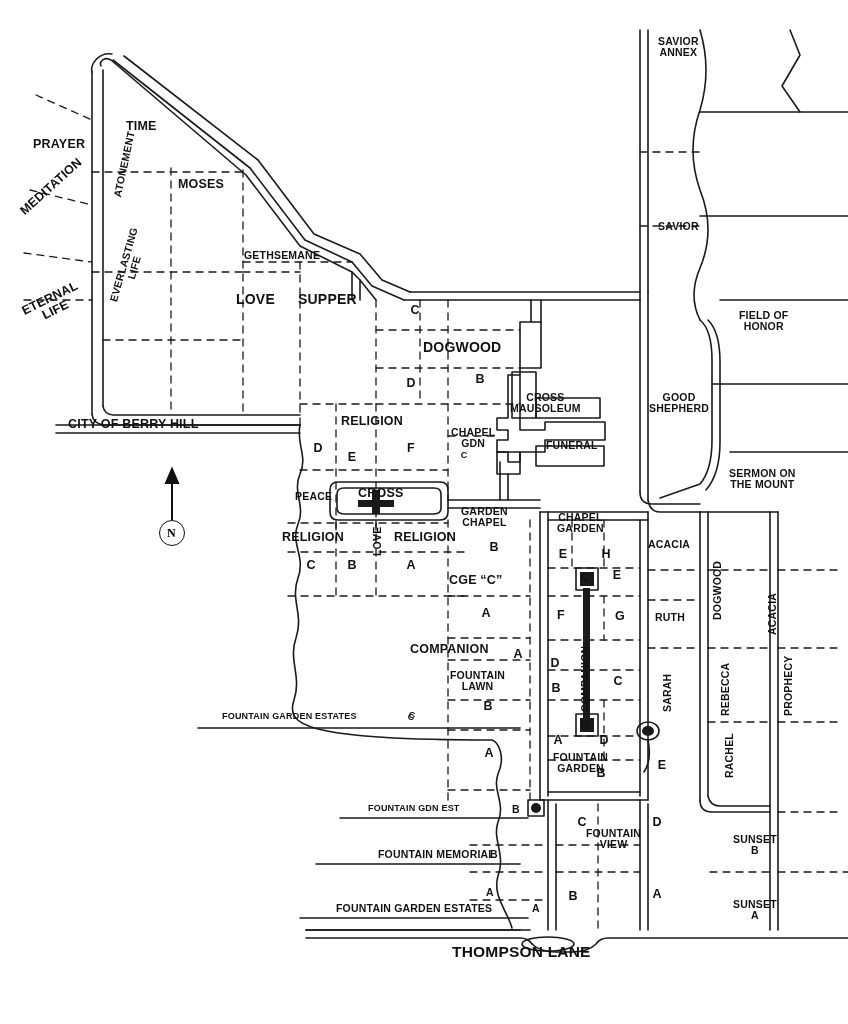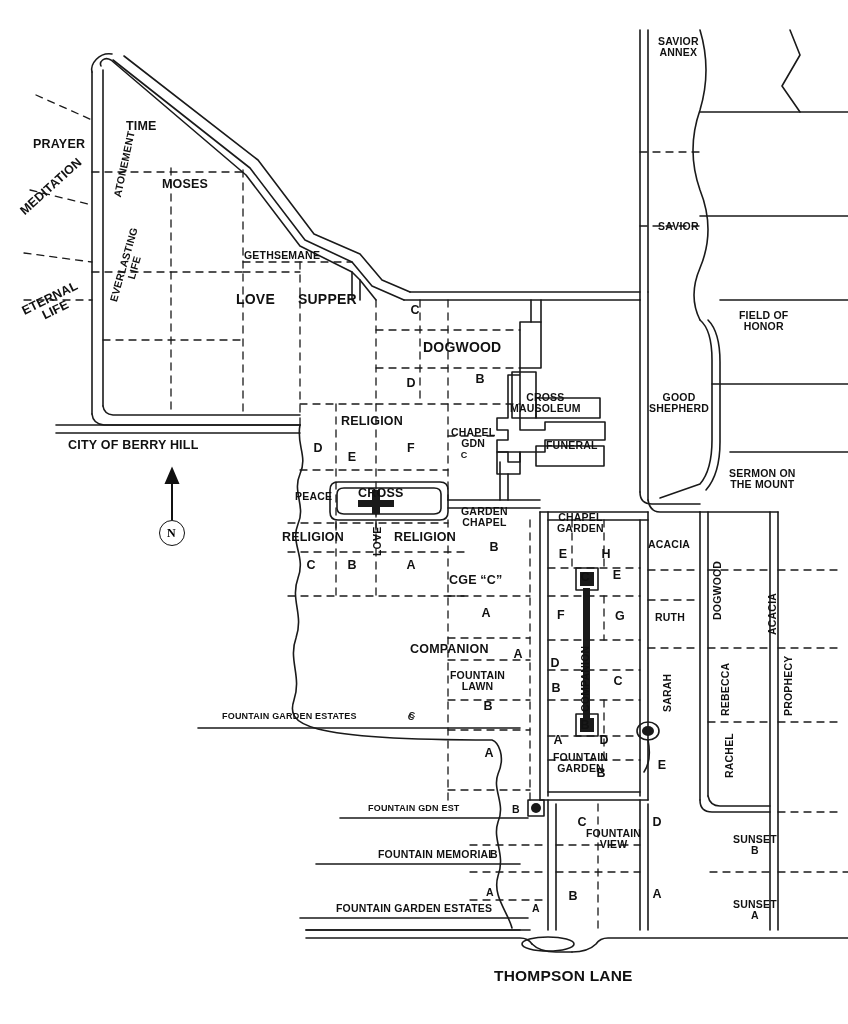--- a/index.html
+++ b/index.html
@@ -270,37 +270,37 @@
 
   <div class="compass-ring" style="left:159px; top:520px;"></div>
   <div class="compass-n" style="left:167px; top:526px;">N</div>
   <svg style="position:absolute; left:152px; top:465px; width:40px; height:60px;">
     <g stroke="#111" stroke-width="2" fill="#111">
       <line x1="20" y1="10" x2="20" y2="55"></line>
       <path d="M20,4 L26,18 L14,18 Z"></path>
     </g>
   </svg>
 
-  <div class="lbl sz-xxl" style="left:452px; top:968px;margin-left:42px;">THOMPSON LANE</div>
-
-  <div class="lbl sz-l" style="left:68px; top:439px;">CITY OF BERRY HILL</div>
+  <div class="lbl sz-xxl" style="left:452px; top:944px;">THOMPSON LANE</div>
+
+  <div class="lbl sz-l" style="left:68px; top:418px;">CITY OF BERRY HILL</div>
   <div class="lbl sz-s" style="left:222px; top:712px;">FOUNTAIN GARDEN ESTATES</div>
   <div class="lbl sz-s" style="left:368px; top:804px;">FOUNTAIN GDN EST</div>
   <div class="lbl sz-m" style="left:334px; top:849px;padding-left:44px;">FOUNTAIN MEMORIAL</div>
   <div class="lbl sz-m" style="left:336px; top:903px;">FOUNTAIN GARDEN ESTATES</div>
 
   <div class="lbl sz-l" style="left:33px; top:138px;">PRAYER</div>
   <div class="lbl sz-l" style="left:126px; top:120px;text-align:center;">TIME</div>
   <div class="lbl sz-l" style="left:18px; top:208px; transform:rotate(-42deg); transform-origin:left top;">MEDITATION</div>
   <div class="lbl sz-l tc" style="left:20px; top:306px; transform:rotate(-26deg); transform-origin:left top;">ETERNAL
 LIFE</div>
   <div class="lbl sz-m" style="left:112px; top:196px; transform:rotate(-78deg); transform-origin:left top;">ATONEMENT</div>
   <div class="lbl sz-m tc" style="left:108px; top:300px; transform:rotate(-74deg); transform-origin:left top;">EVERLASTING
 LIFE</div>
-  <div class="lbl sz-l" style="left:162px; top:178px;text-align:right;">MOSES</div>
+  <div class="lbl sz-l" style="left:178px; top:178px;text-align:right;">MOSES</div>
   <div class="lbl sz-m" style="left:244px; top:250px;">GETHSEMANE</div>
   <div class="lbl sz-xl" style="left:236px; top:292px;">LOVE</div>
   <div class="lbl sz-xl" style="left:298px; top:292px;">SUPPER</div>
   <div class="lbl sz-xl" style="left:423px; top:340px;">DOGWOOD</div>
   <div class="lbl sz-l" style="left:341px; top:415px;">RELIGION</div>
   <div class="lbl sz-l" style="left:358px; top:487px;">CROSS</div>
   <div class="lbl sz-m" style="left:295px; top:491px;">PEACE</div>
   <div class="lbl sz-l" style="left:282px; top:531px;">RELIGION</div>
   <div class="lbl sz-l" style="left:394px; top:531px;">RELIGION</div>
   <div class="lbl sz-m" style="left:372px; top:556px; transform:rotate(-90deg); transform-origin:left top;">LOVE</div>

